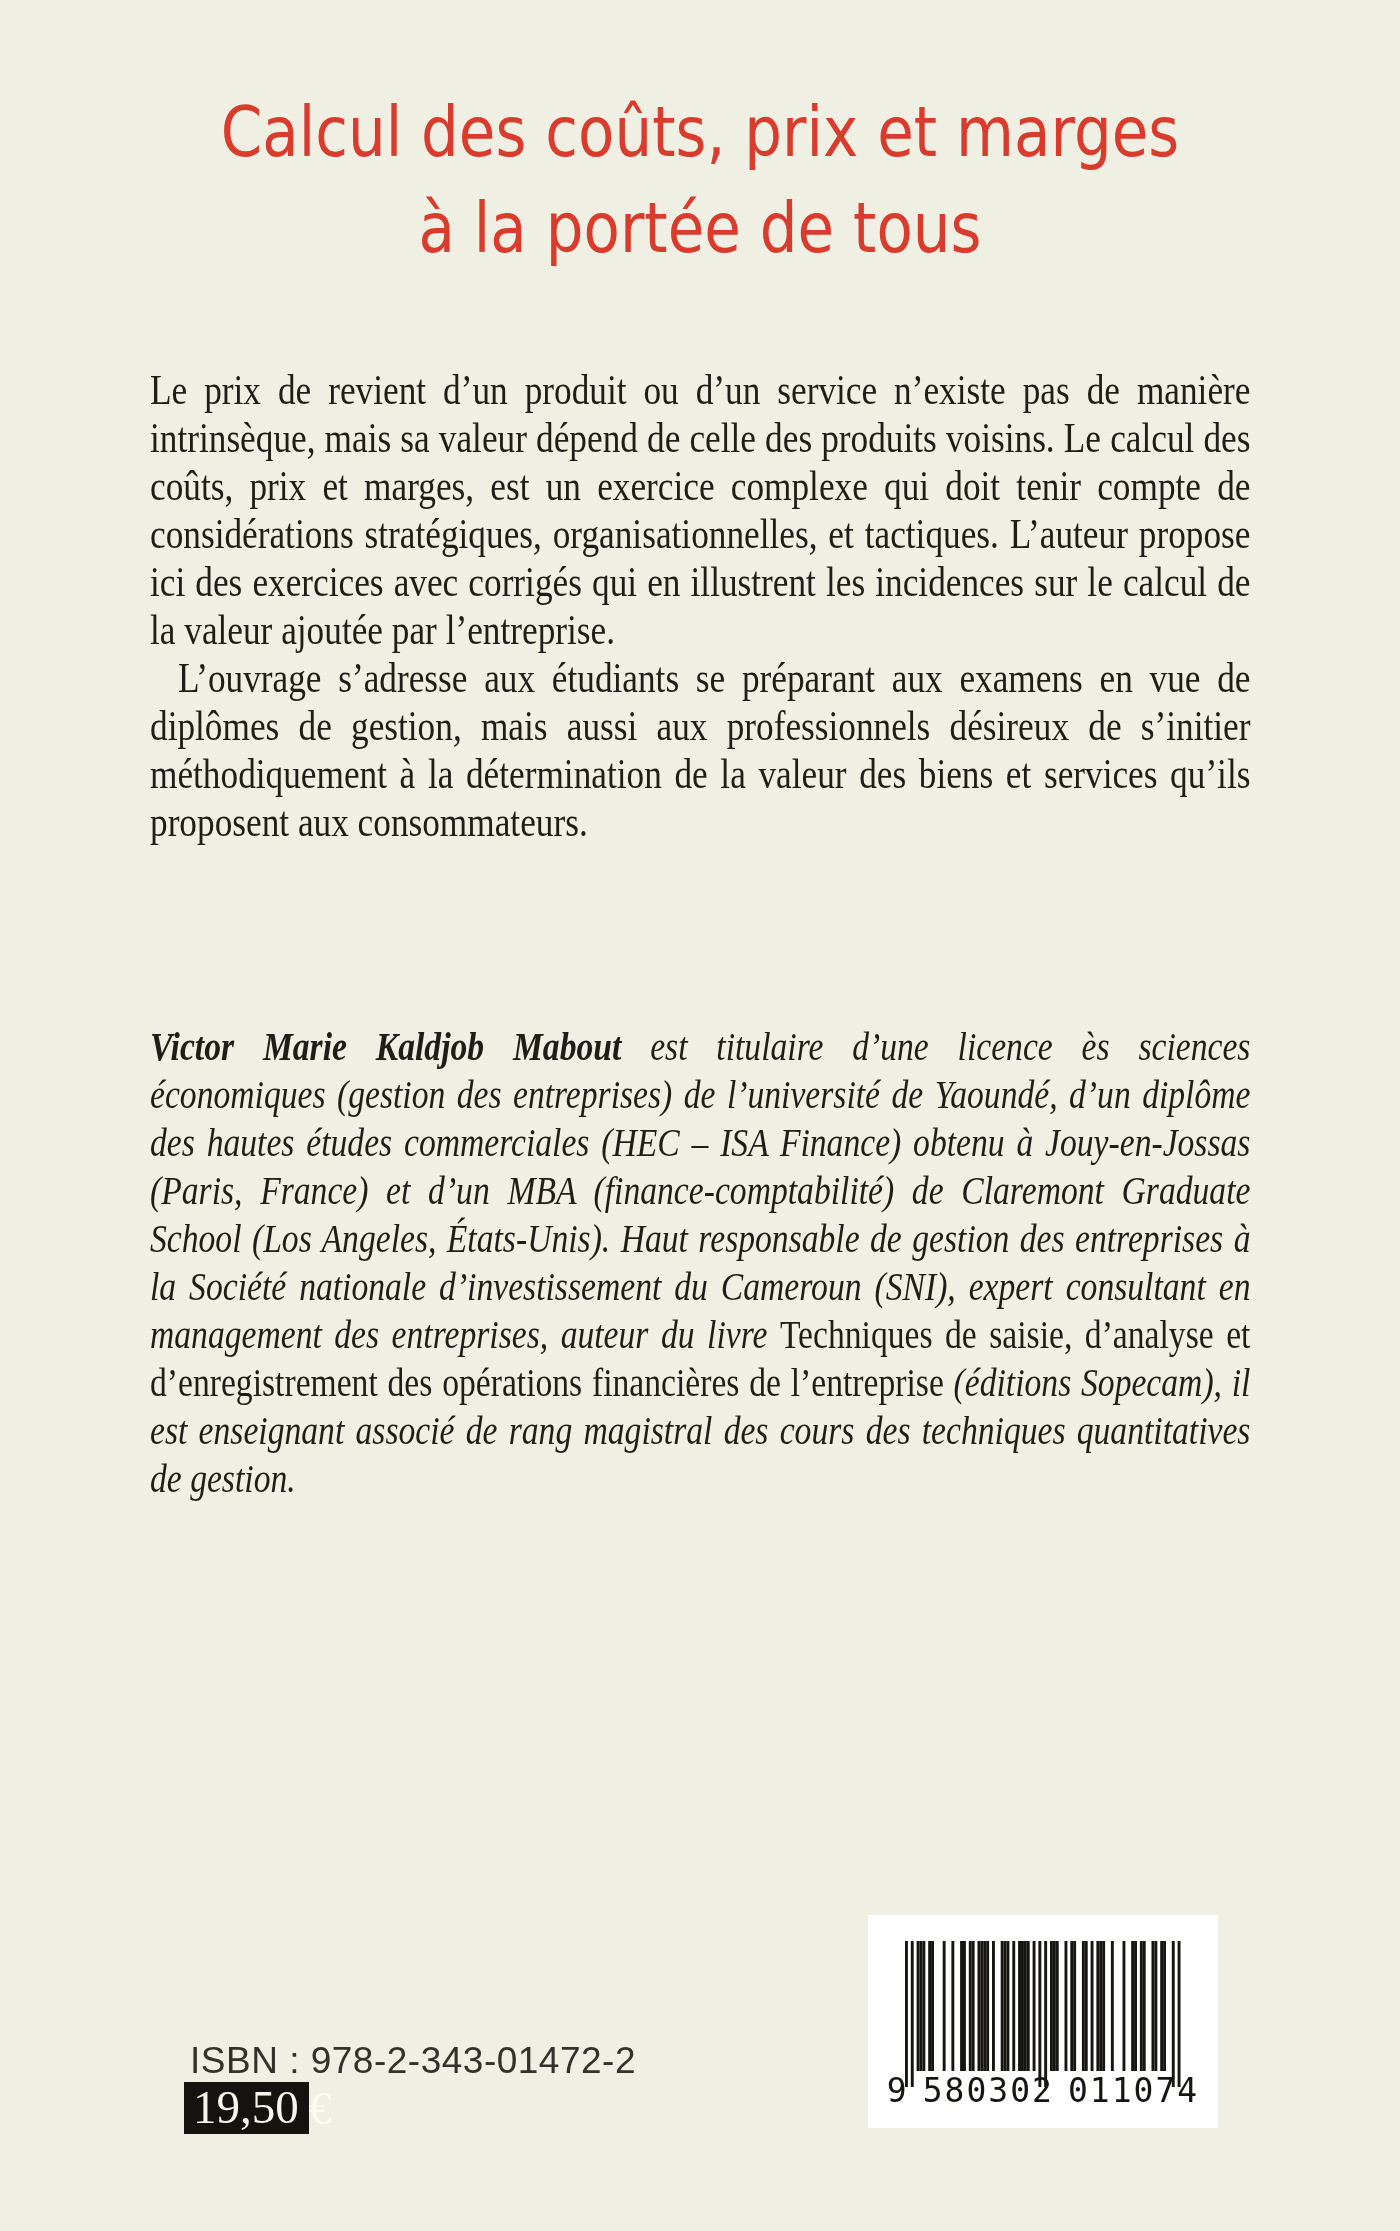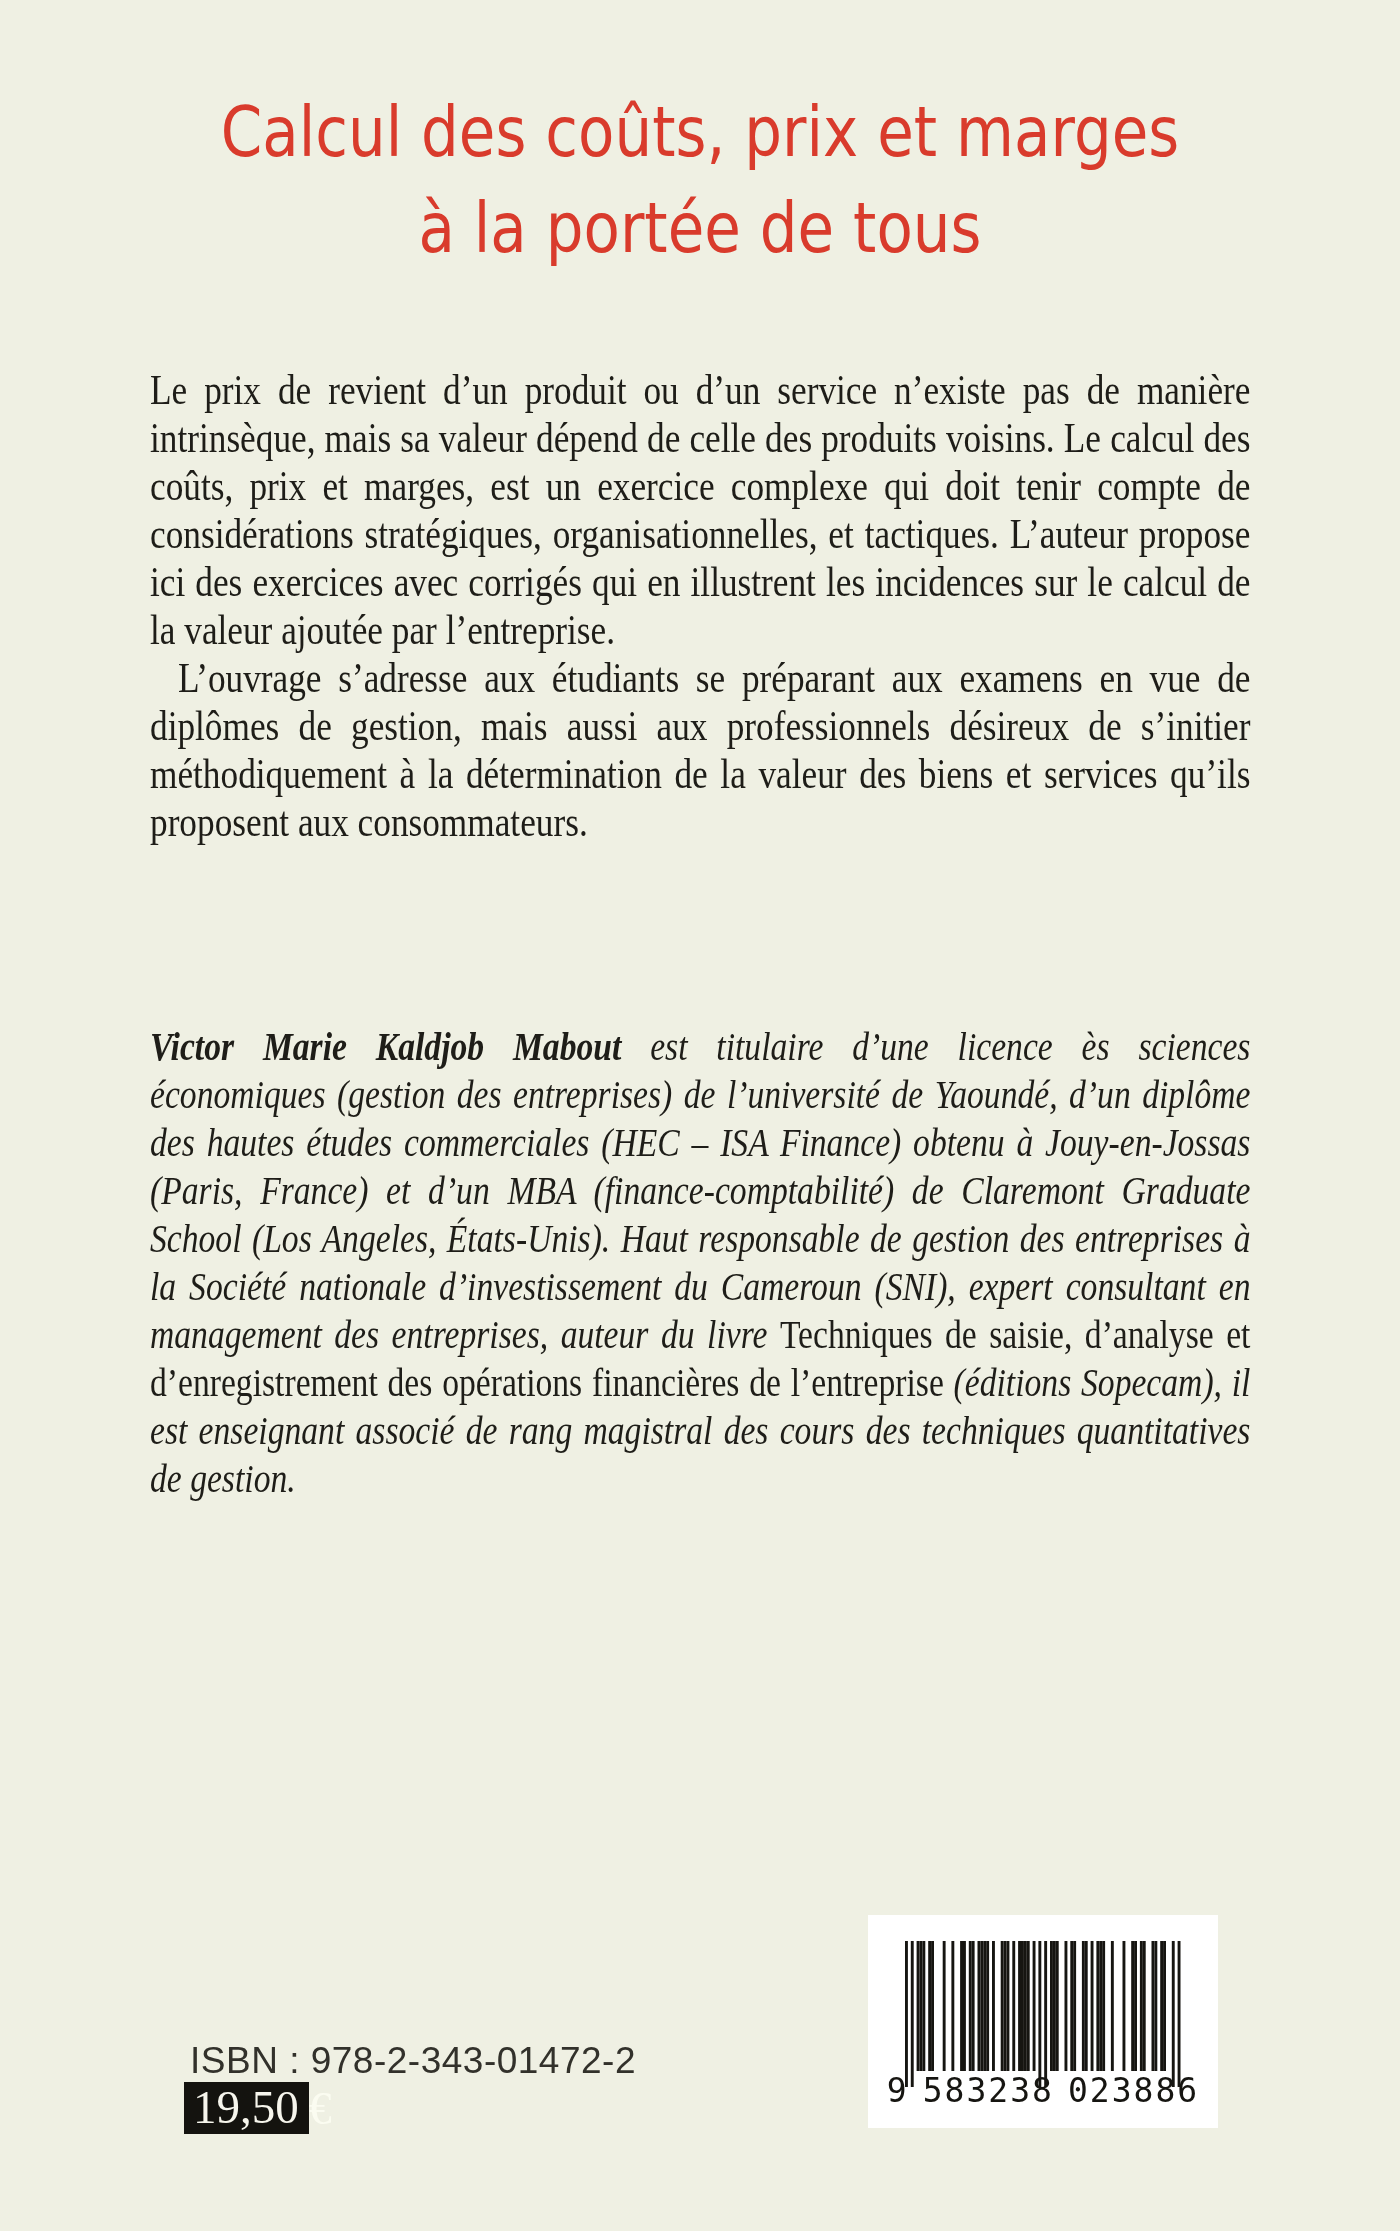--- a/index.html
+++ b/index.html
@@ -137,22 +137,22 @@
           <rect x="246.5" y="0" width="2.9" height="130"></rect>
           <rect x="249.4" y="0" width="2.9" height="130"></rect>
           <rect x="255.2" y="0" width="2.9" height="130"></rect>
           <rect x="258.1" y="0" width="2.9" height="130"></rect>
           <rect x="266.8" y="0" width="2.9" height="146"></rect>
           <rect x="272.6" y="0" width="2.9" height="146"></rect>
         </g>
       </svg>
     <div class="barcode-digits">
       <span>9</span>
-      <span>583238</span>
-      <span>023886</span>
+      <span>580302</span>
+      <span>011074</span>
     </div>
   </div>
 
   <div class="isbn">ISBN : 978-2-343-01472-2</div>
 
   <div class="price-row">
     <span class="price-box">19,50</span>
     <span class="euro">€</span>
   </div>
 

